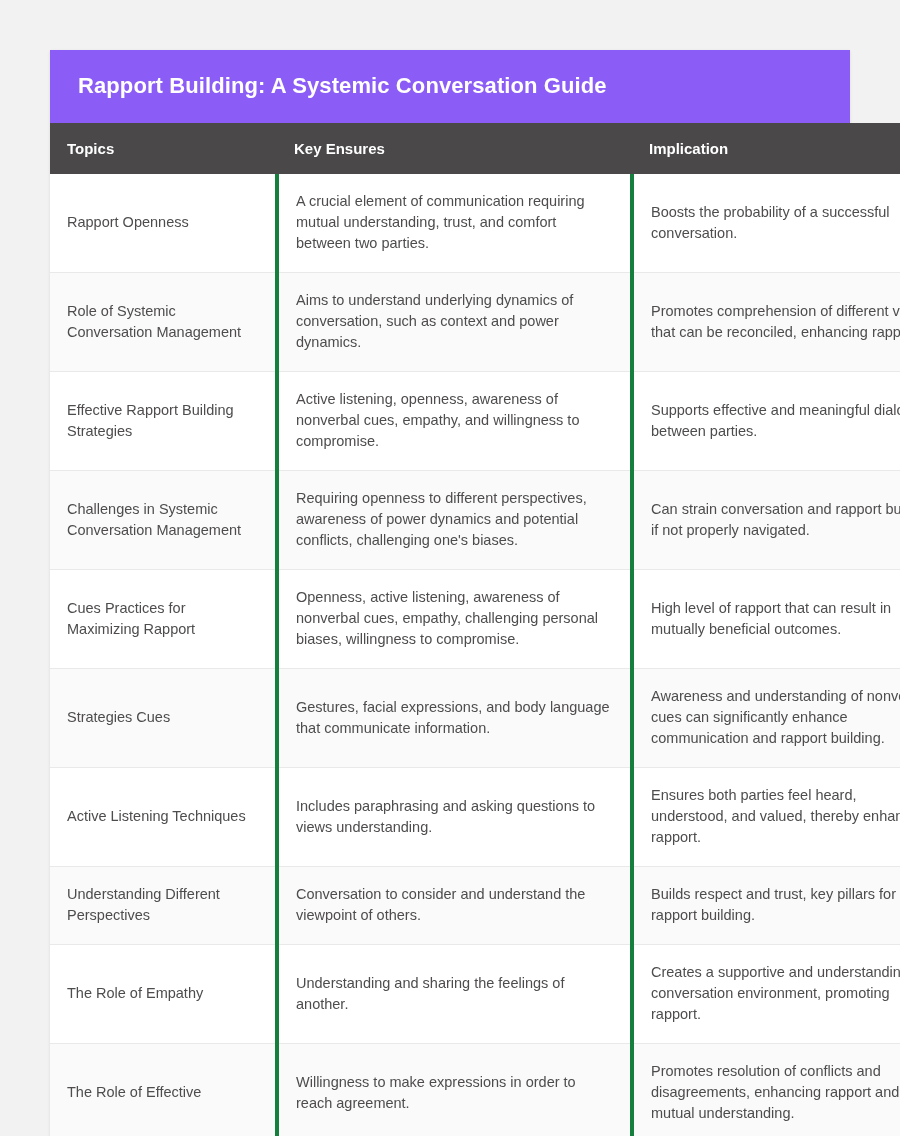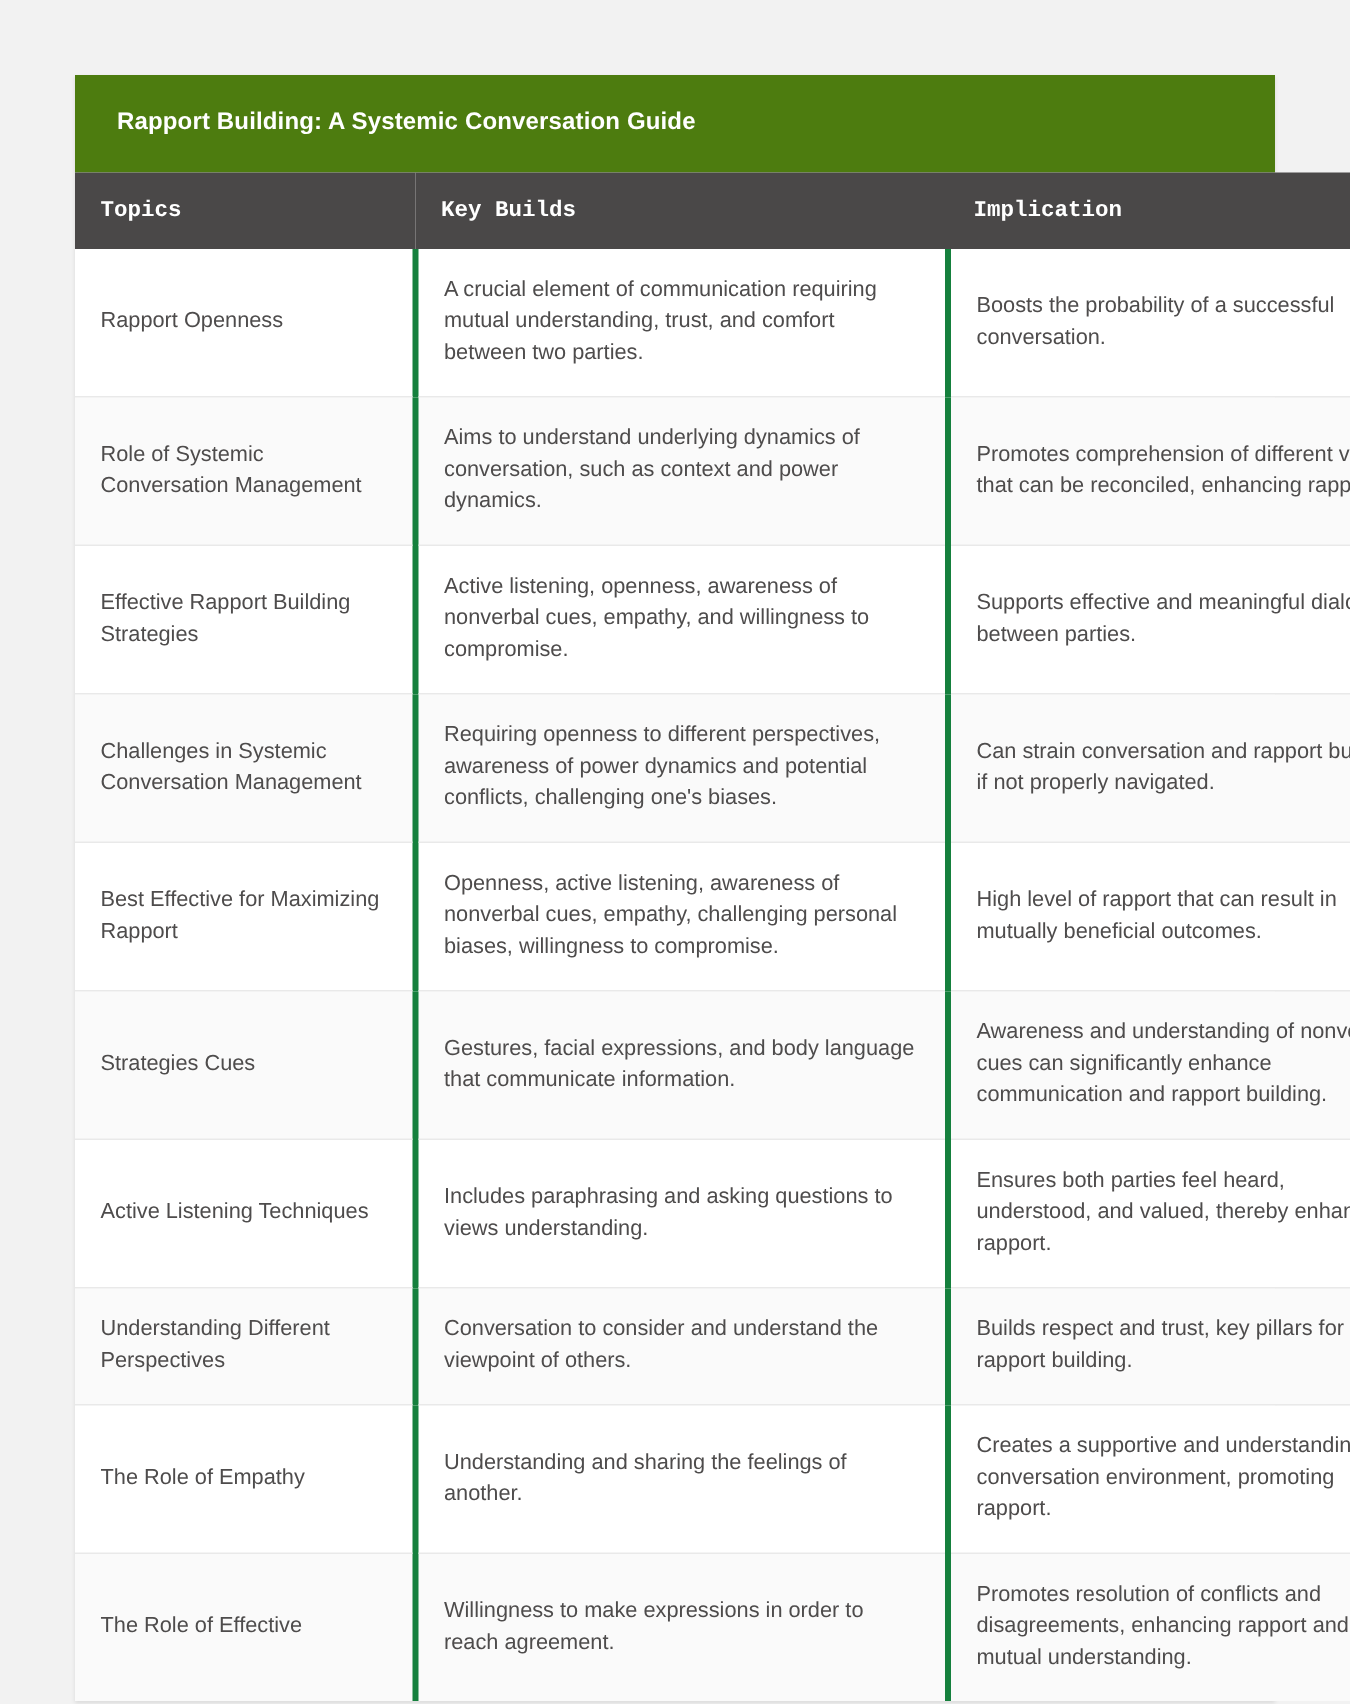--- a/index.html
+++ b/index.html
@@ -19,41 +19,40 @@
     box-sizing: border-box;
     padding: 50px 50px 0 50px;
     background: #f2f2f2;
   }
   .card {
     width: 800px;
     background: #ffffff;
     box-shadow: 0 1px 3px rgba(0,0,0,0.10);
   }
   .title-bar {
-    background: #4d7c0f;
+    background: #8b5cf6;
     color: #ffffff;
     padding: 23px 28px 24px 28px;
-    font-size: 16px;
+    font-size: 22px;
     font-weight: bold;
     letter-spacing: 0.1px;
   }
   table.guide-table {
     width: 100%;
     border-collapse: collapse;
     table-layout: fixed;
   }
   table.guide-table thead th {
     background: #4a4848;
     color: #ffffff;
     text-align: left;
     font-size: 15px;
     font-weight: bold;
     padding: 17px 18px 17px 17px;
     vertical-align: middle;
-    font-family: Liberation Mono, monospace;
   }
   table.guide-table thead th.col-topics { width: 192px; }
   table.guide-table thead th.col-key { width: 320px; }
   table.guide-table thead th.col-impl { width: 288px; }
 
   table.guide-table tbody td {
     font-size: 14.5px;
     color: #4e4c4c;
     line-height: 1.45;
     padding: 17px 19px 18px 17px;
@@ -84,21 +83,21 @@
 </head>
 <body>
 
 <div class="page">
   <div class="card">
     <div class="title-bar">Rapport Building: A Systemic Conversation Guide</div>
     <table class="guide-table">
       <thead>
         <tr>
           <th class="col-topics">Topics</th>
-          <th class="col-key">Key Builds</th>
+          <th class="col-key">Key Ensures</th>
           <th class="col-impl">Implication</th>
         </tr>
       </thead>
       <tbody id="table-body">
           <tr>
             <td>Rapport Openness</td>
             <td>A crucial element of communication requiring mutual understanding, trust, and comfort between two parties.</td>
             <td class="last-col">Boosts the probability of a successful conversation.</td>
           </tr>
           <tr>
@@ -110,21 +109,21 @@
             <td>Effective Rapport Building Strategies</td>
             <td>Active listening, openness, awareness of nonverbal cues, empathy, and willingness to compromise.</td>
             <td class="last-col">Supports effective and meaningful dialogue between parties.</td>
           </tr>
           <tr>
             <td>Challenges in Systemic Conversation Management</td>
             <td>Requiring openness to different perspectives, awareness of power dynamics and potential conflicts, challenging one's biases.</td>
             <td class="last-col">Can strain conversation and rapport building if not properly navigated.</td>
           </tr>
           <tr>
-            <td>Best Effective for Maximizing Rapport</td>
+            <td>Cues Practices for Maximizing Rapport</td>
             <td>Openness, active listening, awareness of nonverbal cues, empathy, challenging personal biases, willingness to compromise.</td>
             <td class="last-col">High level of rapport that can result in mutually beneficial outcomes.</td>
           </tr>
           <tr>
             <td>Strategies Cues</td>
             <td>Gestures, facial expressions, and body language that communicate information.</td>
             <td class="last-col">Awareness and understanding of nonverbal cues can significantly enhance communication and rapport building.</td>
           </tr>
           <tr>
             <td>Active Listening Techniques</td>

